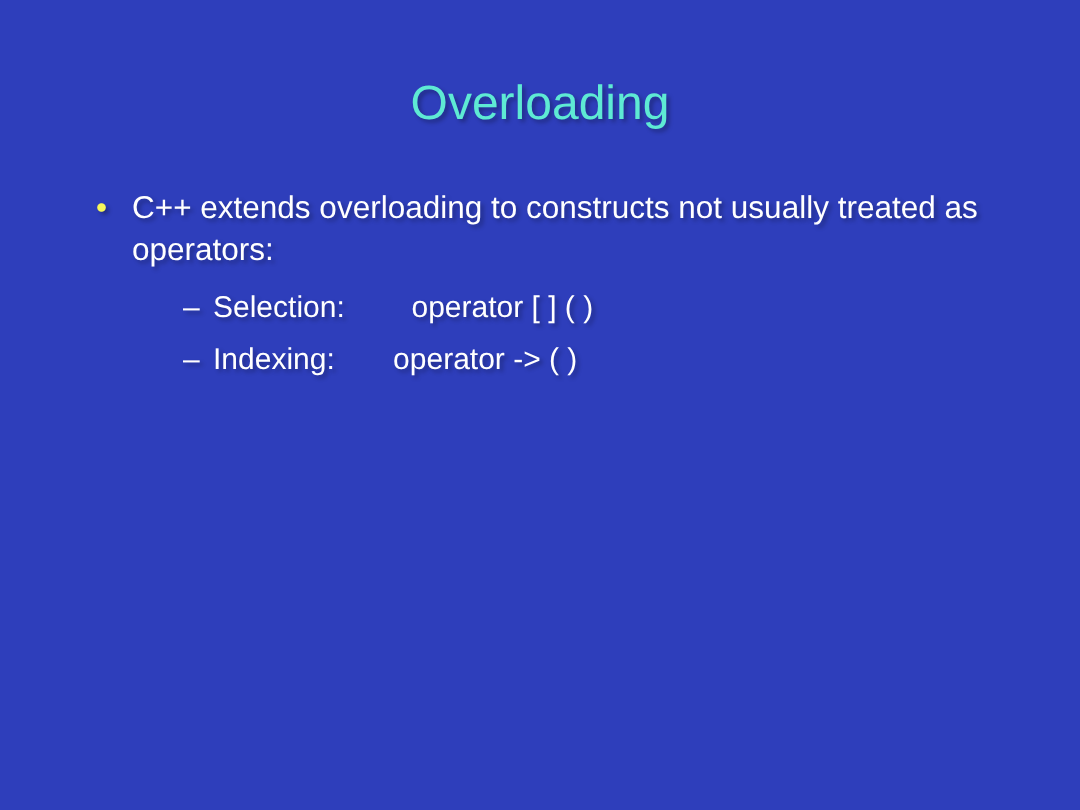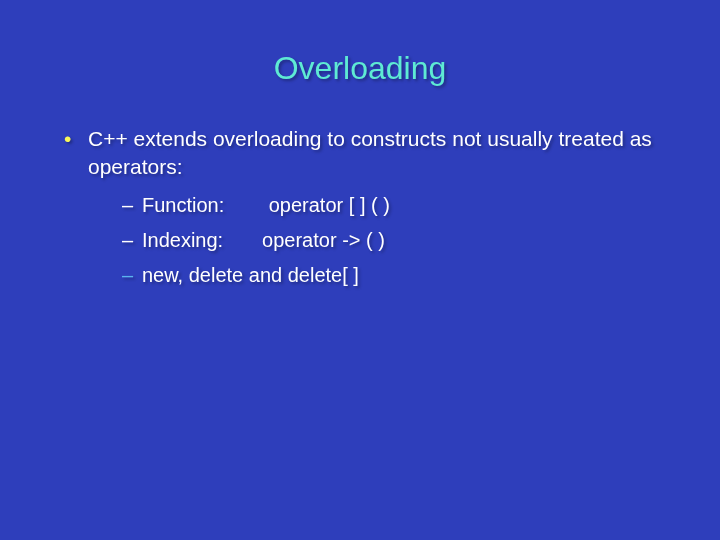--- a/index.html
+++ b/index.html
@@ -78,26 +78,23 @@
 </head>
 <body>
 
 <div class="slide">
   <h1 class="title">Overloading</h1>
   <ul class="main-list">
     <li>
       <span>C++ extends overloading to constructs not usually treated as operators:</span>
       <ul class="sub-list">
         <li>
-          <span>Function:</span>&nbsp;&nbsp;&nbsp;&nbsp;&nbsp;&nbsp;&nbsp;
+          <span>Selection:</span>&nbsp;&nbsp;&nbsp;&nbsp;&nbsp;&nbsp;&nbsp;
           <span class="kw">operator</span><span> [ ] ( )</span>
         </li>
         <li>
           <span>Indexing:</span>&nbsp;&nbsp;&nbsp;&nbsp;&nbsp;&nbsp;
           <span class="kw">operator</span><span> -&gt; ( )</span>
-        </li>
-        <li class="accent-dash">
-          <span class="kw">new, delete</span><span> and </span><span class="kw">delete[ ]</span>
         </li>
       </ul>
     </li>
   </ul>
 </div>
 
 </body></html>

